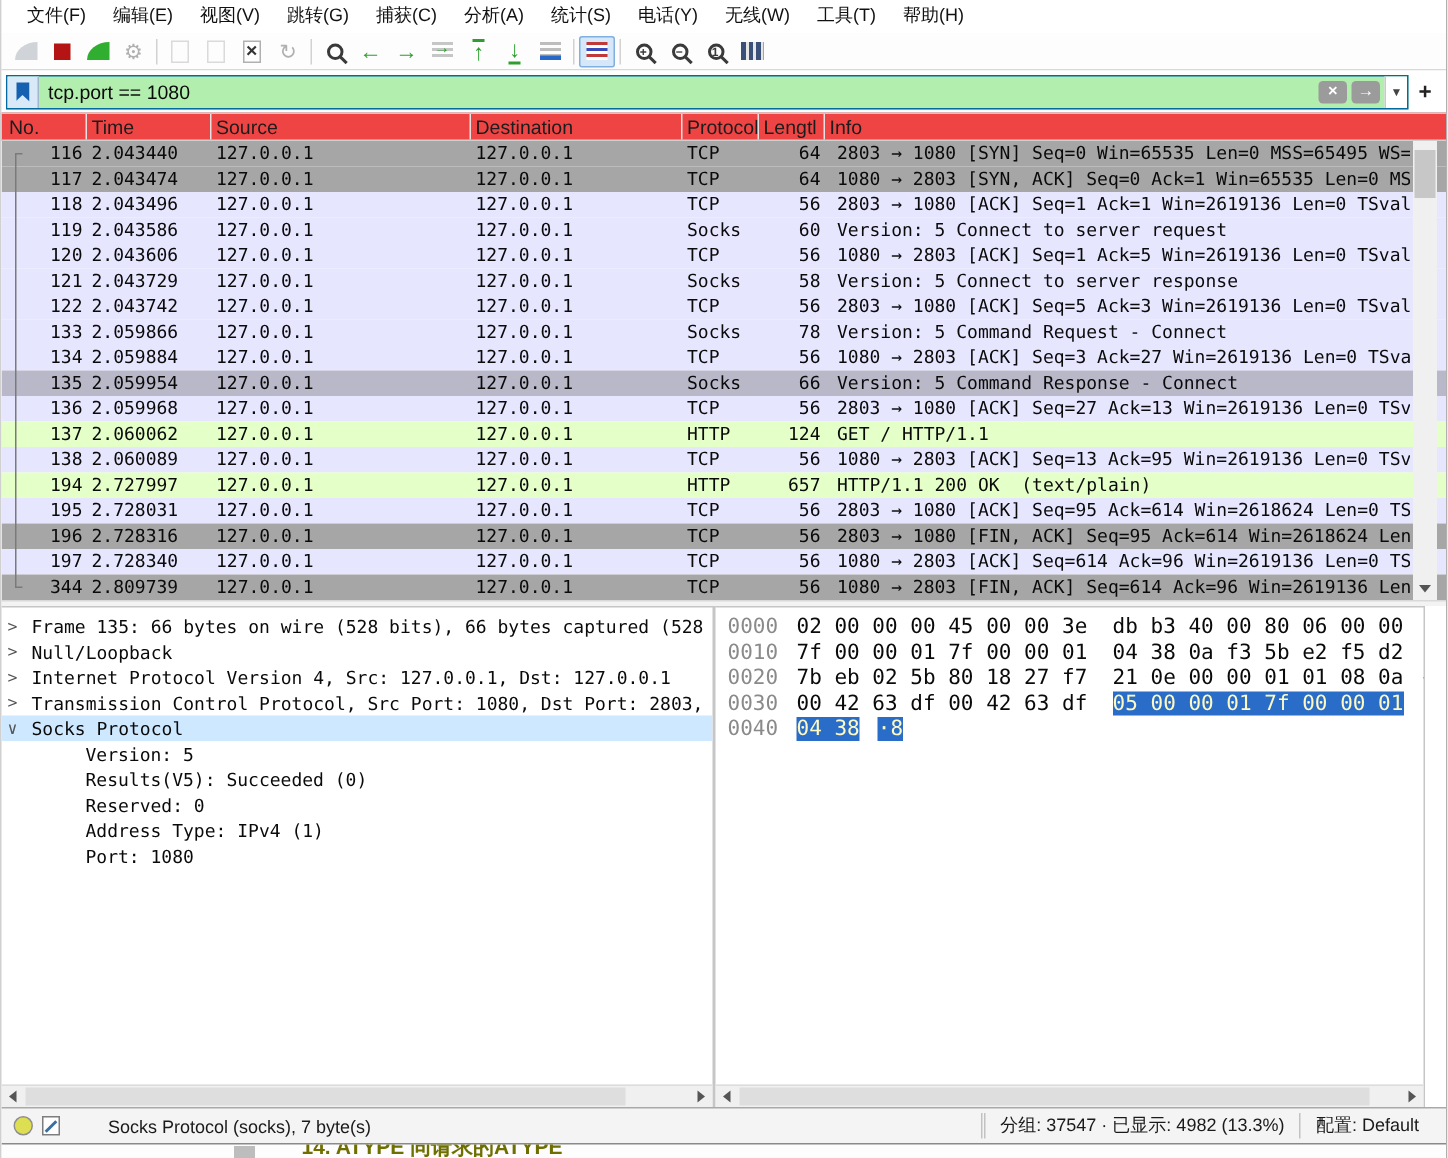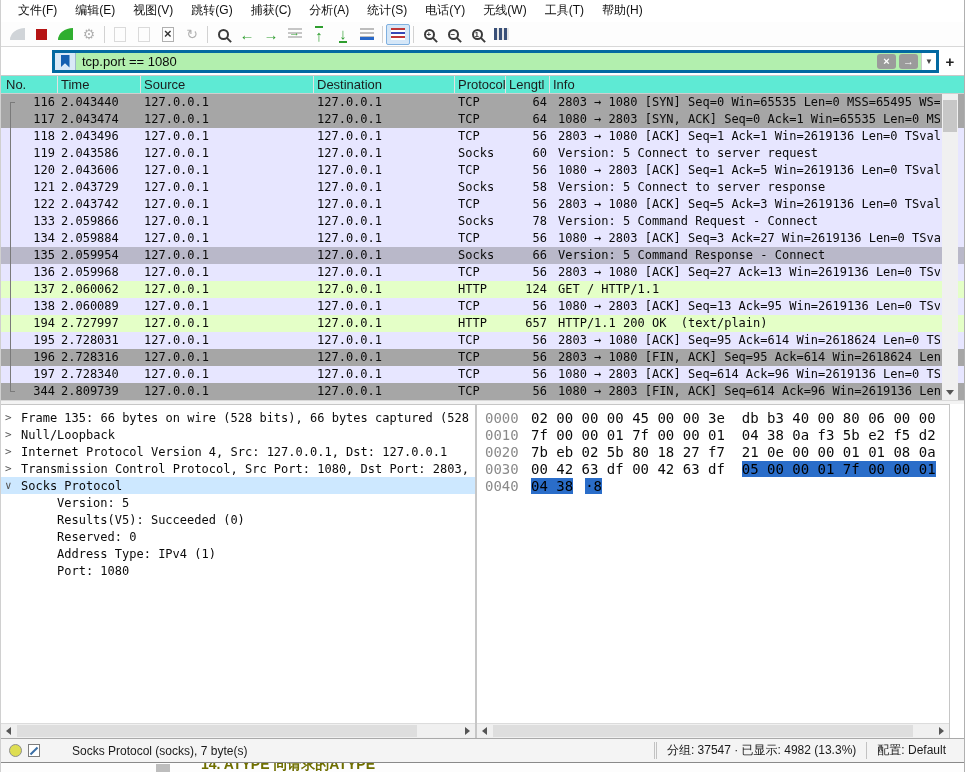--- a/index.html
+++ b/index.html
@@ -31,30 +31,30 @@
   .mag::after { content:""; position:absolute; width:6px; height:2px; background:#3a3a3a; right:-5px; bottom:-3px; transform:rotate(45deg); }
   .mag .sub { position:absolute; font-size:8px; font-weight:bold; color:#3a3a3a; left:1px; top:-2px; line-height:11px; }
   .goto { width:14px; height:12px; position:relative; background:repeating-linear-gradient(to bottom,#c6c6c6 0 2px,transparent 2px 4px); }
   .goto .ga { position:absolute; left:1px; top:-2px; font-size:11px; color:#2f9e2f; font-weight:bold; }
   .ascroll { width:14px; height:12px; position:relative; background:repeating-linear-gradient(to bottom,#bdbdbd 0 2px,transparent 2px 4px); }
   .ascroll::after { content:""; position:absolute; bottom:0; left:0; width:100%; height:3px; background:#2868c8; }
   .clines { width:14px; height:12px; background:repeating-linear-gradient(to bottom,#c03838 0 2px,#ffffff 2px 4px,#3848b8 4px 6px,#ffffff 6px 8px); }
   .rescol { width:15px; height:12px; background:repeating-linear-gradient(to right,#3a5078 0 3px,#e6e6e6 3px 5px); }
   
   .filterbar { height:28px; display:flex; align-items:center; padding:0 3px; background:#ffffff; }
-  .ffield { flex:1; height:23px; display:flex; align-items:stretch; border:3px solid #0369a1; background:#b2efae;margin-left:48px; }
+  .ffield { flex:1; height:23px; display:flex; align-items:stretch; border:1px solid #0369a1; background:#b2efae; }
   .fbookmark { width:21px; background:#d9e9f7; border-right:1px solid #9fb8cc; display:flex; align-items:center; justify-content:center; }
   .bmark { width:9px; height:13px; background:#1560b0; clip-path:polygon(0 0,100% 0,100% 100%,50% 68%,0 100%); }
   .ftext { flex:1; display:flex; align-items:center; padding-left:6px; font-size:13px; color:#0a0a0a; }
   .fbtns { display:flex; align-items:center; gap:3px; padding-right:3px; }
   .fsq { width:19px; height:15px; background:#9b9b9b; border-radius:3px; color:#ffffff; font-size:11px; font-weight:bold; display:flex; align-items:center; justify-content:center; }
   .fcaret { width:15px; background:#ffffff; border-left:1px solid #c9c9c9; display:flex; align-items:center; justify-content:center; font-size:8px; color:#444; }
   .fadd { width:22px; text-align:center; font-size:15px; font-weight:bold; color:#222; }
   
-  .plist-header { height:19px; display:flex; background:#5eead4; border-top:1px solid #c9c9c9; border-bottom:1px solid #cfcfcf; font-size:13px; color:#1c1c1c; position:relative; }
+  .plist-header { height:19px; display:flex; background:#ef4444; border-top:1px solid #c9c9c9; border-bottom:1px solid #cfcfcf; font-size:13px; color:#1c1c1c; position:relative; }
   .hcell { padding:1px 0 0 3px; border-right:1px solid #e2e2e2; white-space:nowrap; overflow:hidden; }
   .plist-body { position:relative; height:306px; overflow:hidden; background:#ffffff;
     font-family:"DejaVu Sans Mono","Liberation Mono",monospace; font-size:12px; }
   .prow { height:17px; display:flex; white-space:pre; color:#0a0a0a; }
   .prow .c { overflow:hidden; white-space:pre; padding-top:1px; }
   .c.no   { width:57px; text-align:right; padding-right:3px; }
   .c.time { width:83px; padding-left:3px; }
   .c.src  { width:173px; padding-left:3px; }
   .c.dst  { width:141px; padding-left:3px; }
   .c.proto{ width:51px; padding-left:3px; }
@@ -81,21 +81,21 @@
   .drow { height:17px; display:flex; align-items:center; white-space:pre; padding-left:4px; }
   .drow .twisty { width:16px; color:#555; font-size:11px; flex:none; }
   .drow.ind1 { padding-left:40px; }
   .drow.selected { background:#cde8ff; }
   .hexpane { position:relative; width:473px; border-top:1px solid #c6c6c6; border-right:1px solid #c6c6c6; overflow:hidden; padding-top:4px;
     font-family:"DejaVu Sans Mono","Liberation Mono",monospace; font-size:14px; color:#0a0a0a; }
   .hrow { height:17px; display:flex; white-space:pre; padding-left:8px; align-items:center; }
   .hrow .off { width:32px; color:#8a8a8a; flex:none; margin-right:14px; }
   .hrow .hb { flex:none; }
   .hrow .asc { margin-left:12px; flex:none; }
-  .hl { background:#2a6dc9; color:#000000; }
+  .hl { background:#2a6dc9; color:#fef9c3; }
   
   .hscroll { position:absolute; bottom:0; left:0; right:0; height:15px; background:#f0f0f0; border-top:1px solid #dcdcdc; }
   .hs-arrow { position:absolute; top:0; width:15px; height:14px; display:flex; align-items:center; justify-content:center; }
   .hs-thumb { position:absolute; top:1px; left:16px; height:12px; background:#dedede; }
   
   .statusbar { height:24px; display:flex; align-items:center; background:#f4f4f4; border-top:1px solid #a9a9a9; font-size:12px; color:#1a1a1a; }
   .expert { width:13px; height:13px; border-radius:50%; background:#dede52; border:1px solid #8f8f8f; margin:0 6px 0 8px; flex:none; }
   .note { width:12px; height:13px; background:#ffffff; border:1px solid #7d7d7d; position:relative; margin-right:14px; flex:none; }
   .note::after { content:""; position:absolute; width:10px; height:2px; background:#3a6ea5; transform:rotate(-45deg); top:5px; left:0; }
   .sb-left { flex:1; padding-left:18px; white-space:nowrap; overflow:hidden; }

